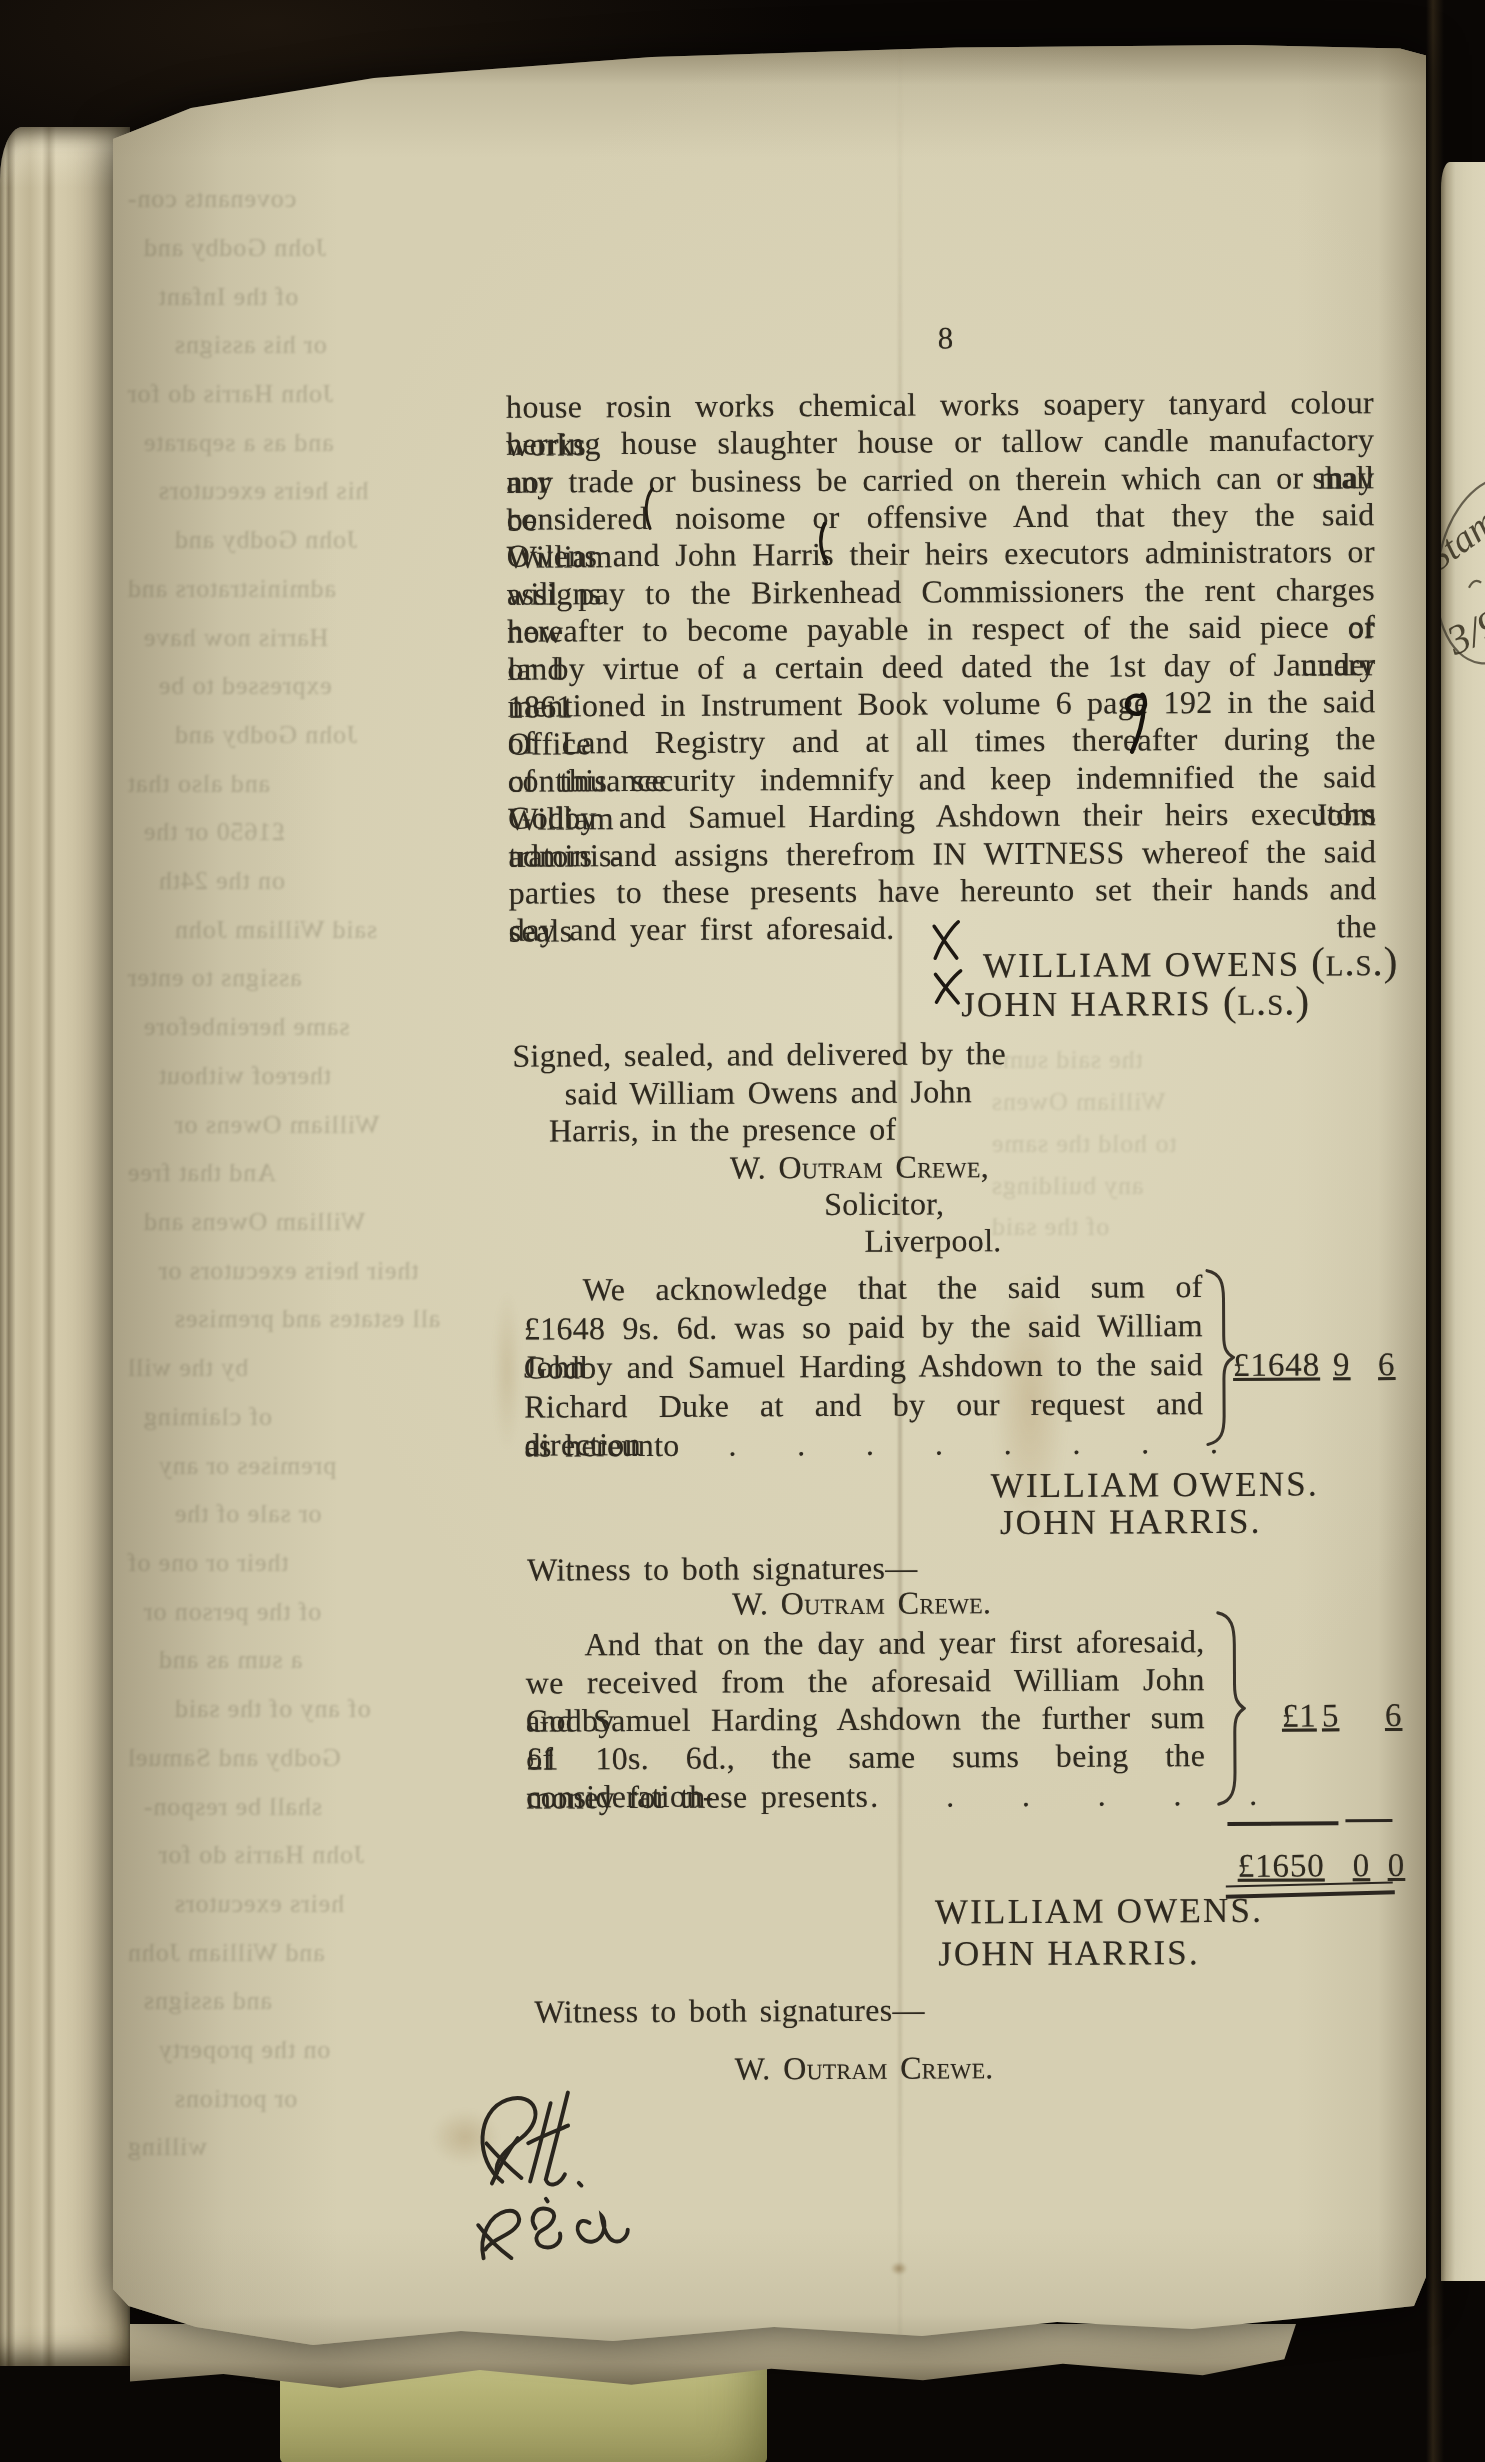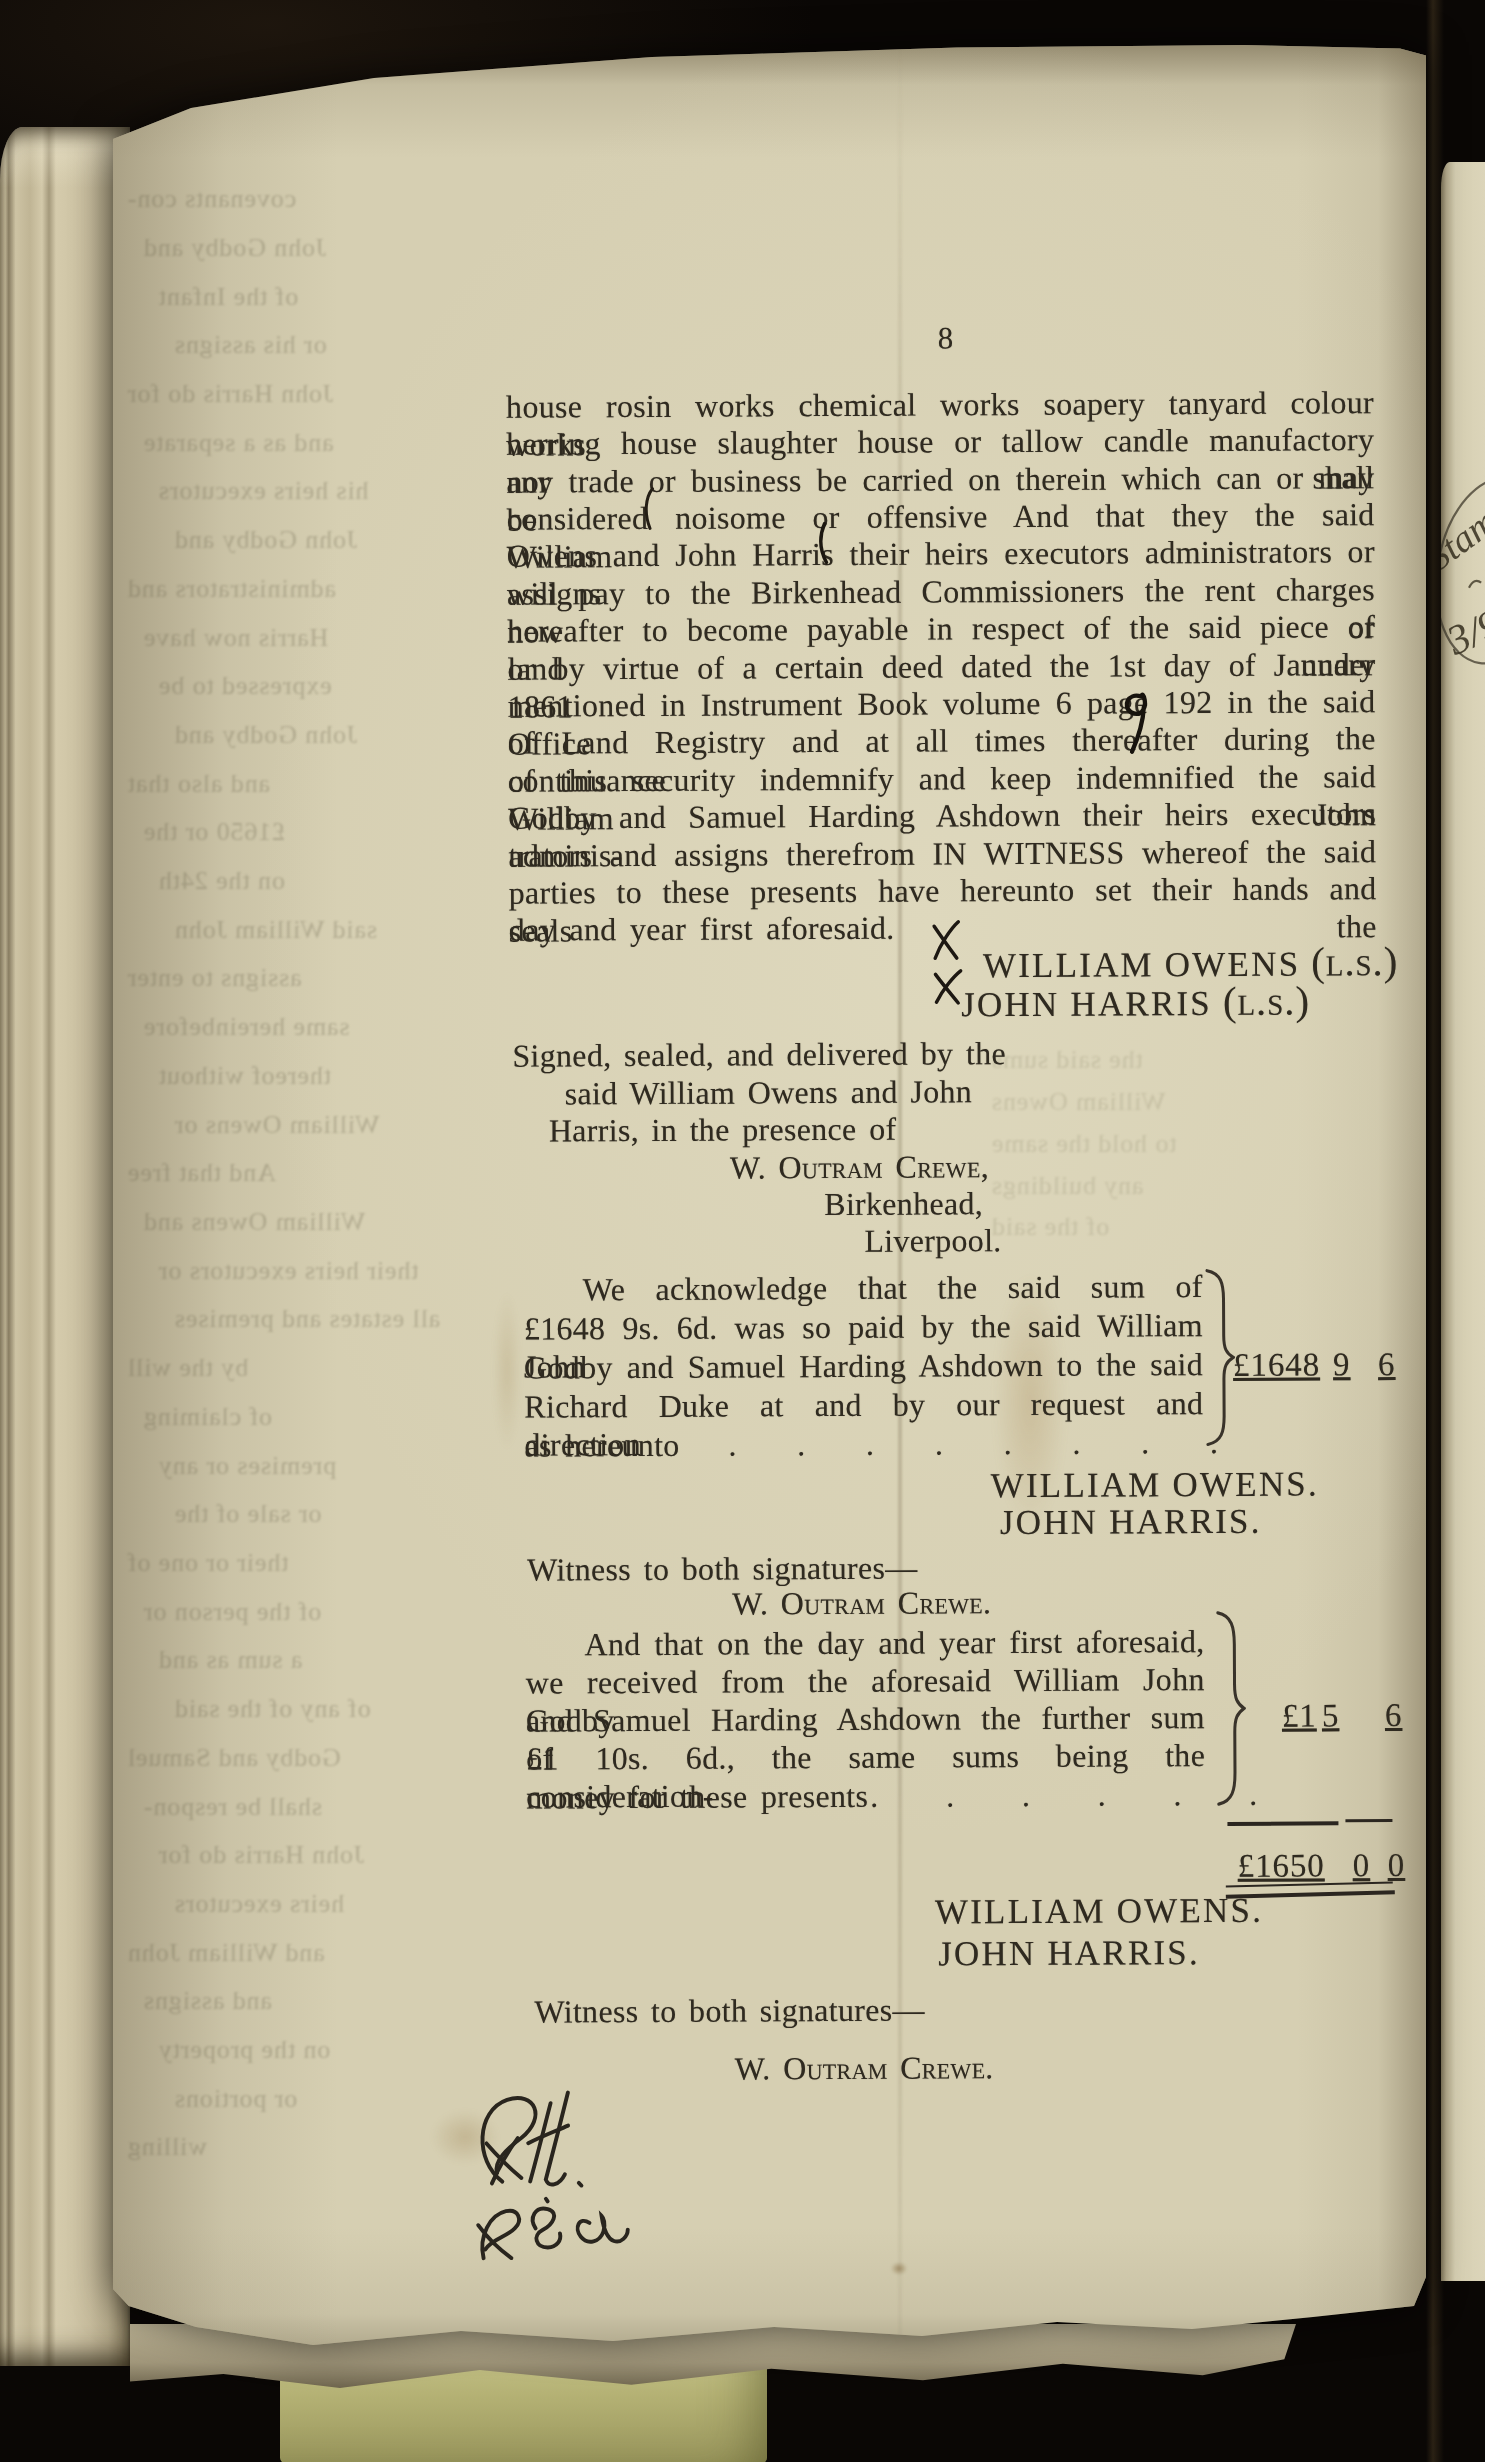--- a/index.html
+++ b/index.html
@@ -185,21 +185,21 @@
           <path d="M7 46 C13 30 25 12 34 4 M6 9 C14 21 24 35 32 46" fill="none" stroke="#1d1812" stroke-width="4" stroke-linecap="round"></path>
         </svg>
         <svg class="ink" style="left:818px;top:924px" width="35" height="40" viewBox="0 0 40 46">
           <path d="M6 40 C13 26 25 11 34 4 M5 8 C13 19 23 31 31 41" fill="none" stroke="#1d1812" stroke-width="4" stroke-linecap="round"></path>
         </svg>
 
         <div class="att" style="left:399px;top:992px">Signed, sealed, and delivered by the</div>
         <div class="att" style="left:451px;top:1030px">said William Owens and John</div>
         <div class="att" style="left:435px;top:1067px">Harris, in the presence of</div>
         <div class="att sc" style="left:616px;top:1105px">W. Outram Crewe,</div>
-        <div class="att" style="left:710px;top:1142px">Birkenhead,</div>
+        <div class="att" style="left:710px;top:1142px">Solicitor,</div>
         <div class="att" style="left:750px;top:1179px">Liverpool.</div>
 
         <div class="tl j ack ack-first" style="top:1225px">We acknowledge that the said sum of</div>
         <div class="tl j ack" style="top:1264px">£1648 9s. 6d. was so paid by the said William John</div>
         <div class="tl j ack" style="top:1303px">Godby and Samuel Harding Ashdown to the said</div>
         <div class="tl j ack" style="top:1342px">Richard Duke at and by our request and direction</div>
         <div class="tl ack" style="top:1381px">
           <span>as hereunto</span>
           <span class="dots" style="left:204px;word-spacing:52px">. . . . . . . .</span>
         </div>

